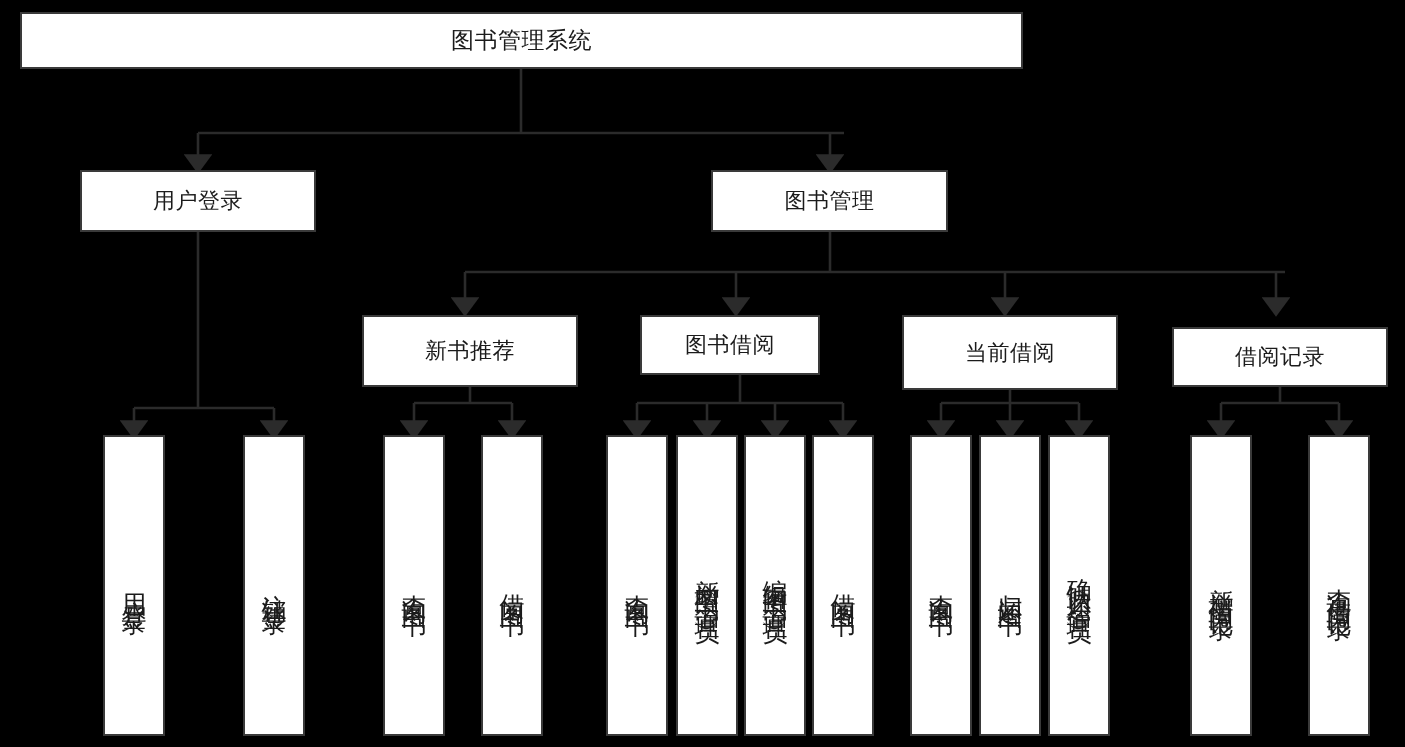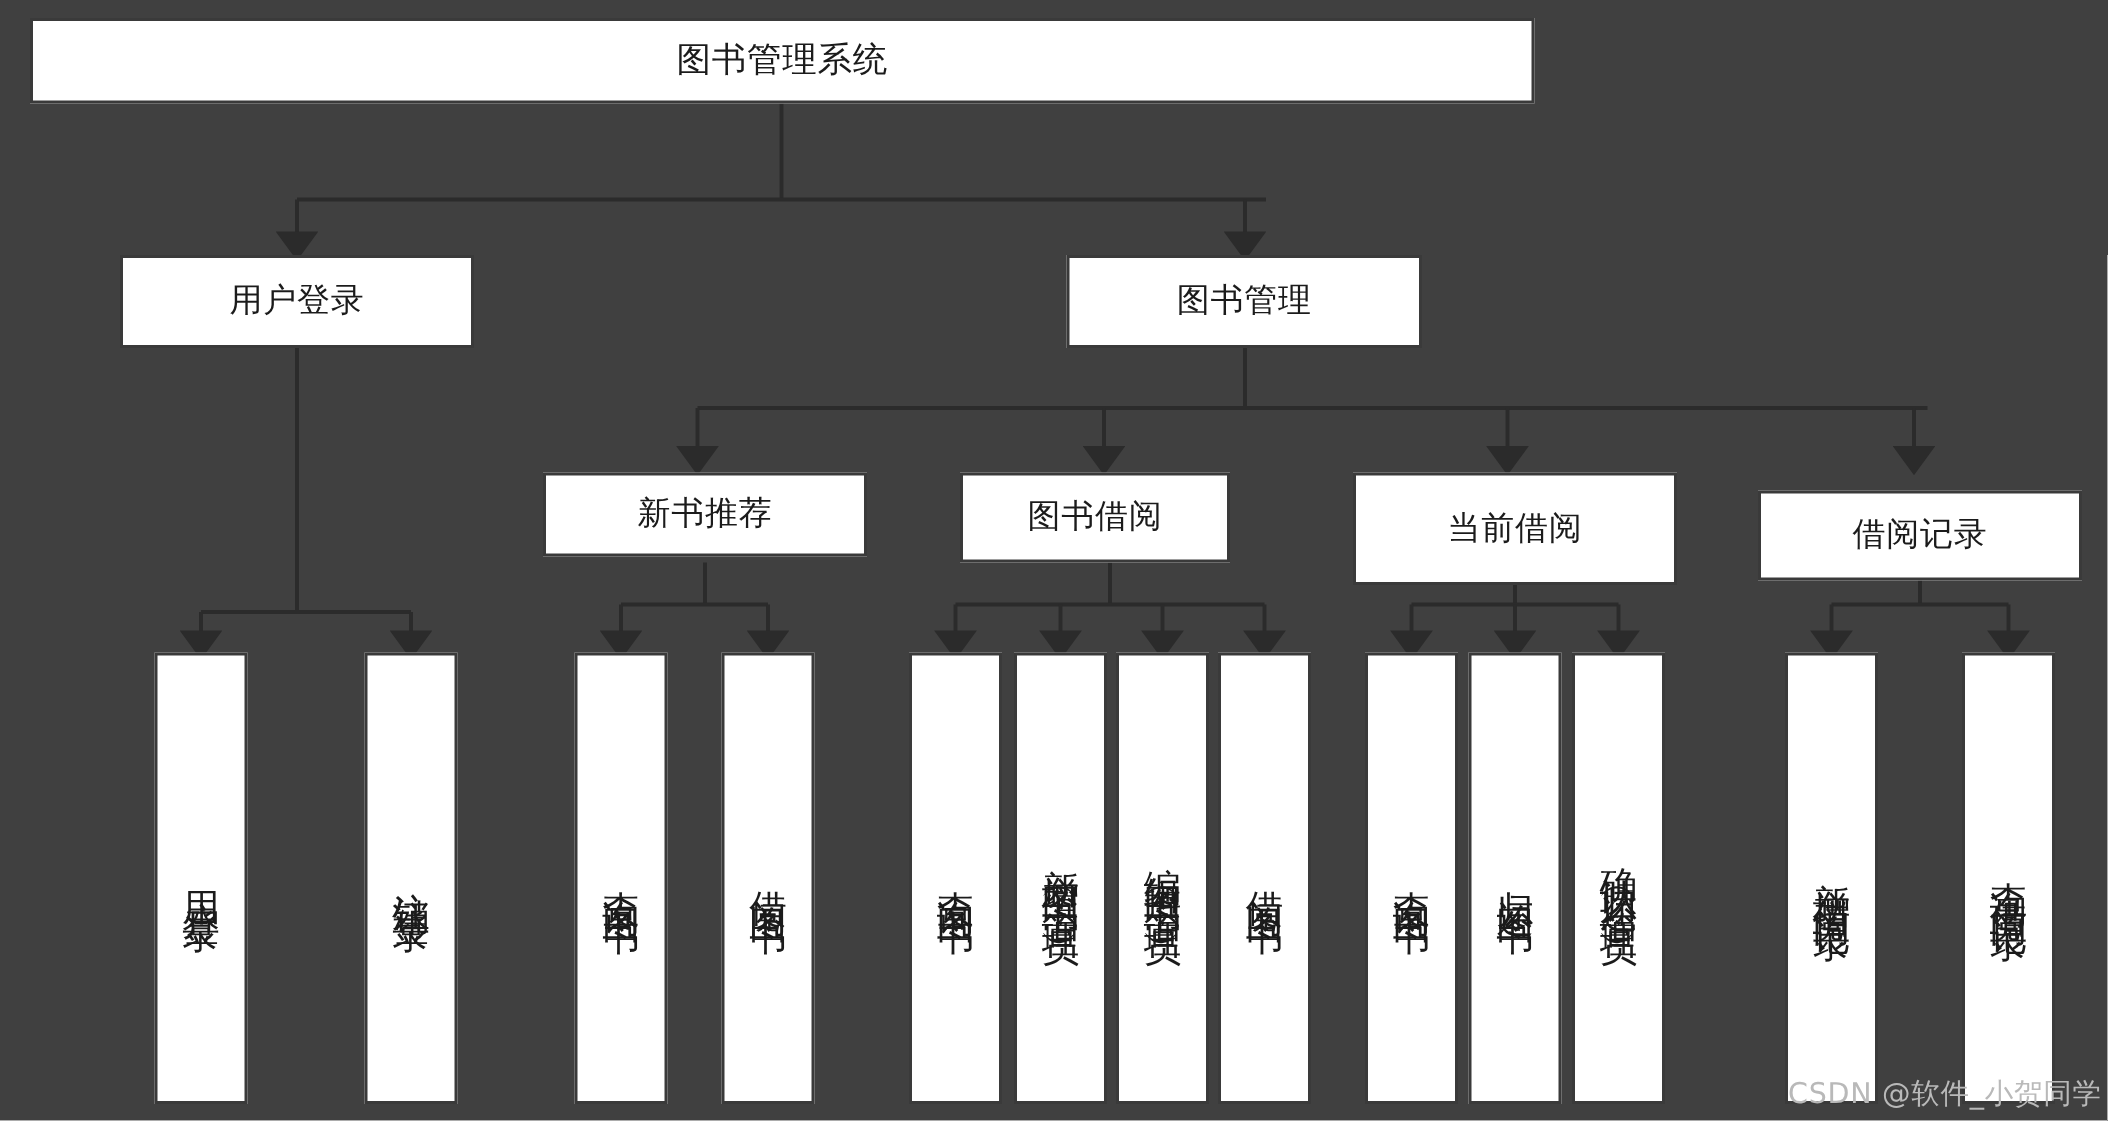--- a/index.html
+++ b/index.html
@@ -8,21 +8,21 @@
     padding: 0;
     background: #ffffff;
   }
   body {
     font-family: "DejaVu Sans", "Liberation Sans", sans-serif;
   }
   #canvas {
     position: relative;
     width: 1405px;
     height: 747px;
-    background: #404040;
+    background: #000000;
     overflow: hidden;
   }
   #edges {
     position: absolute;
     left: 0;
     top: 0;
     width: 1405px;
     height: 747px;
     pointer-events: none;
   }
@@ -132,21 +132,21 @@
   </div>
 
   <div class="node horiz" style="left:80px; top:170px; width:236px; height:62px;">
     <span class="label">用户登录</span>
   </div>
 
   <div class="node horiz" style="left:711px; top:170px; width:237px; height:62px;">
     <span class="label">图书管理</span>
   </div>
 
-  <div class="node horiz" style="left:362px; top:315px; width:216px; height:56px;">
+  <div class="node horiz" style="left:362px; top:315px; width:216px; height:72px;">
     <span class="label">新书推荐</span>
   </div>
 
   <div class="node horiz" style="left:640px; top:315px; width:180px; height:60px;">
     <span class="label">图书借阅</span>
   </div>
 
   <div class="node horiz" style="left:902px; top:315px; width:216px; height:75px;">
     <span class="label">当前借阅</span>
   </div>
@@ -200,15 +200,14 @@
   </div>
 
   <div class="node vert" style="left:1190px; top:435px; width:62px; height:301px;">
     <span class="label">新增借阅记录</span>
   </div>
 
   <div class="node vert" style="left:1308px; top:435px; width:62px; height:301px;">
     <span class="label">查询借阅记录</span>
   </div>
 
-  <div class="watermark" style="left:1192px; top:716px;">CSDN @软件_小贺同学</div>
 
 </div>
 
 </body></html>

